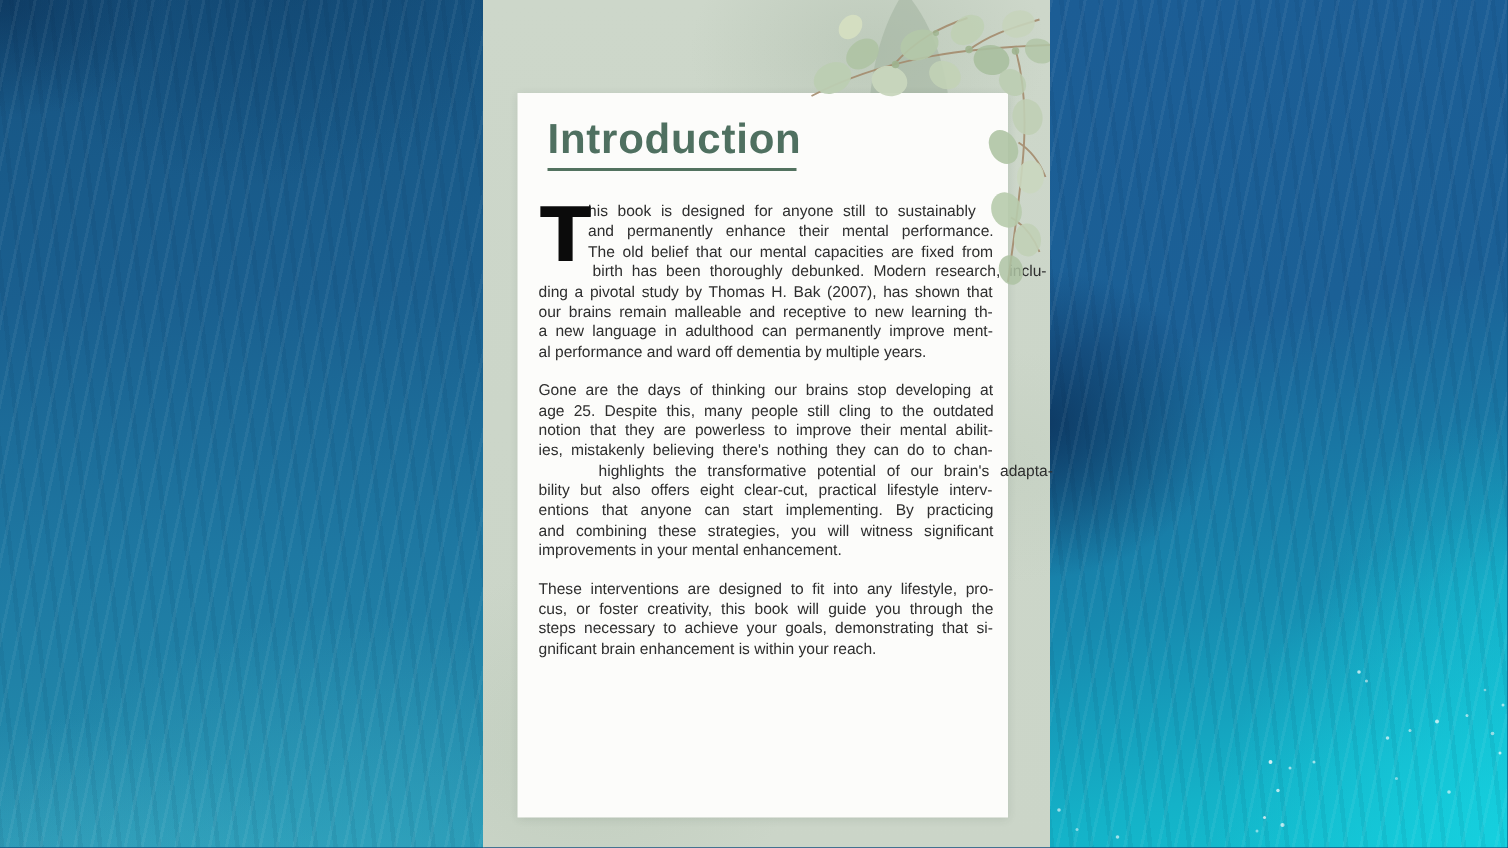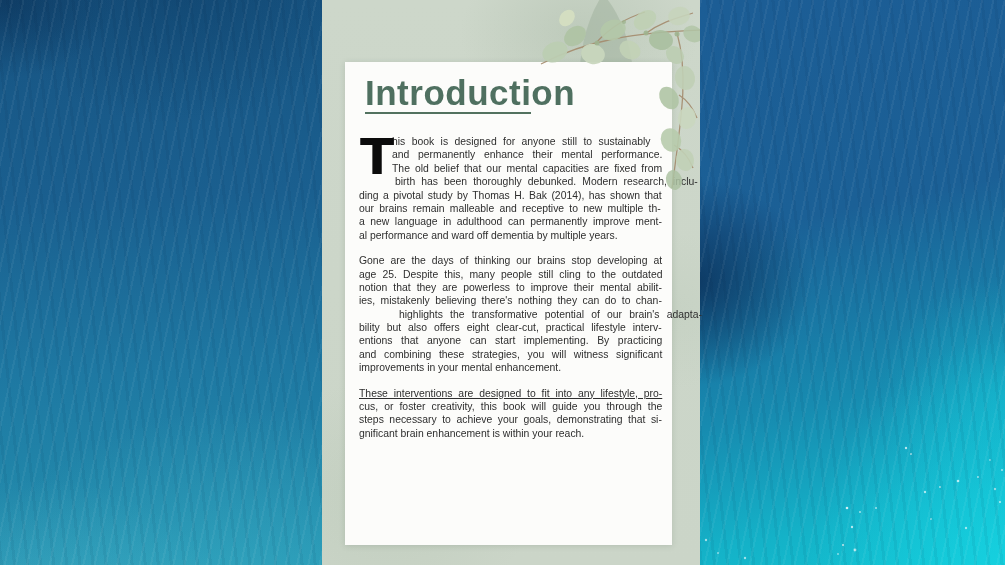--- a/index.html
+++ b/index.html
@@ -49,21 +49,21 @@
   
   .doc-page{
     position:absolute;left:345px;top:62px;width:327px;height:483px;
     background:#fcfcfa;z-index:2;
     box-shadow:0 1px 6px rgba(50,65,55,.15);
     box-sizing:border-box;
     padding:8px 10px 0 14px;
   }
   .page-title{
     margin:6px 0 0 6px;
-    font-size:35px;line-height:33px;font-weight:bold;
+    font-size:28px;line-height:33px;font-weight:bold;
     letter-spacing:.5px;color:#4f7060;
   }
   .title-underline{
     width:166px;height:2px;background:#52725f;margin:3px 0 0 6px;
   }
   .body-text{
     margin-top:21px;width:303px;
     font-size:10.4px;line-height:13.4px;color:#2e2e2e;
   }
   .paragraph{position:relative;margin:0 0 12px 0;}
@@ -157,39 +157,39 @@
   <div class="title-underline"></div>
 
   <div class="body-text">
 
     <div class="paragraph">
       <span class="drop-cap">T</span>
       <div class="jline indent"><span style="word-spacing: 3.5px;">his book is designed for anyone still to sustainably</span></div>
       <div class="jline indent"><span style="word-spacing: 5.8px;">and permanently enhance their mental performance.</span></div>
       <div class="jline indent"><span style="word-spacing: 2.22px;">The old belief that our mental capacities are fixed from</span></div>
       <div class="jline"><span style="word-spacing: 3.14px; padding-left: 36px;">birth has been thoroughly debunked. Modern research, inclu-</span></div>
-      <div class="jline"><span style="word-spacing: 1.55px;">ding a pivotal study by Thomas H. Bak (2014), has shown that</span></div>
-      <div class="jline"><span style="word-spacing: 2.33px;">our brains remain malleable and receptive to new multiple th-</span></div>
+      <div class="jline"><span style="word-spacing: 1.55px;">ding a pivotal study by Thomas H. Bak (2007), has shown that</span></div>
+      <div class="jline"><span style="word-spacing: 2.33px;">our brains remain malleable and receptive to new learning th-</span></div>
       <div class="jline"><span style="word-spacing: 2.63px;">a new language in adulthood can permanently improve ment-</span></div>
       <div class="jline last"><span>al performance and ward off dementia by multiple years.</span></div>
     </div>
 
     <div class="paragraph">
       <div class="jline"><span style="word-spacing: 3.1px;">Gone are the days of thinking our brains stop developing at</span></div>
       <div class="jline"><span style="word-spacing: 3.2px;">age 25. Despite this, many people still cling to the outdated</span></div>
       <div class="jline"><span style="word-spacing: 3.11px;">notion that they are powerless to improve their mental abilit-</span></div>
       <div class="jline"><span style="word-spacing: 2.56px;">ies, mistakenly believing there's nothing they can do to chan-</span></div>
       <div class="jline"><span style="word-spacing: 4.29px; margin-left: 40px;">highlights the transformative potential of our brain's adapta-</span></div>
       <div class="jline"><span style="word-spacing: 4px;">bility but also offers eight clear-cut, practical lifestyle interv-</span></div>
       <div class="jline"><span style="word-spacing: 5.71px;">entions that anyone can start implementing. By practicing</span></div>
       <div class="jline"><span style="word-spacing: 4.71px;">and combining these strategies, you will witness significant</span></div>
       <div class="jline last"><span>improvements in your mental enhancement.</span></div>
     </div>
 
     <div class="paragraph">
-      <div class="jline"><span style="word-spacing: 2.89px; text-decoration: underline;">These interventions are designed to fit into any lifestyle, pro-</span></div>
+      <div class="jline"><span style="word-spacing: 2.89px;">These interventions are designed to fit into any lifestyle, pro-</span></div>
       <div class="jline"><span style="word-spacing: 3.2px;">cus, or foster creativity, this book will guide you through the</span></div>
       <div class="jline"><span style="word-spacing: 2.63px;">steps necessary to achieve your goals, demonstrating that si-</span></div>
       <div class="jline last"><span>gnificant brain enhancement is within your reach.</span></div>
     </div>
 
   </div>
 </div>
 
 </body></html>

